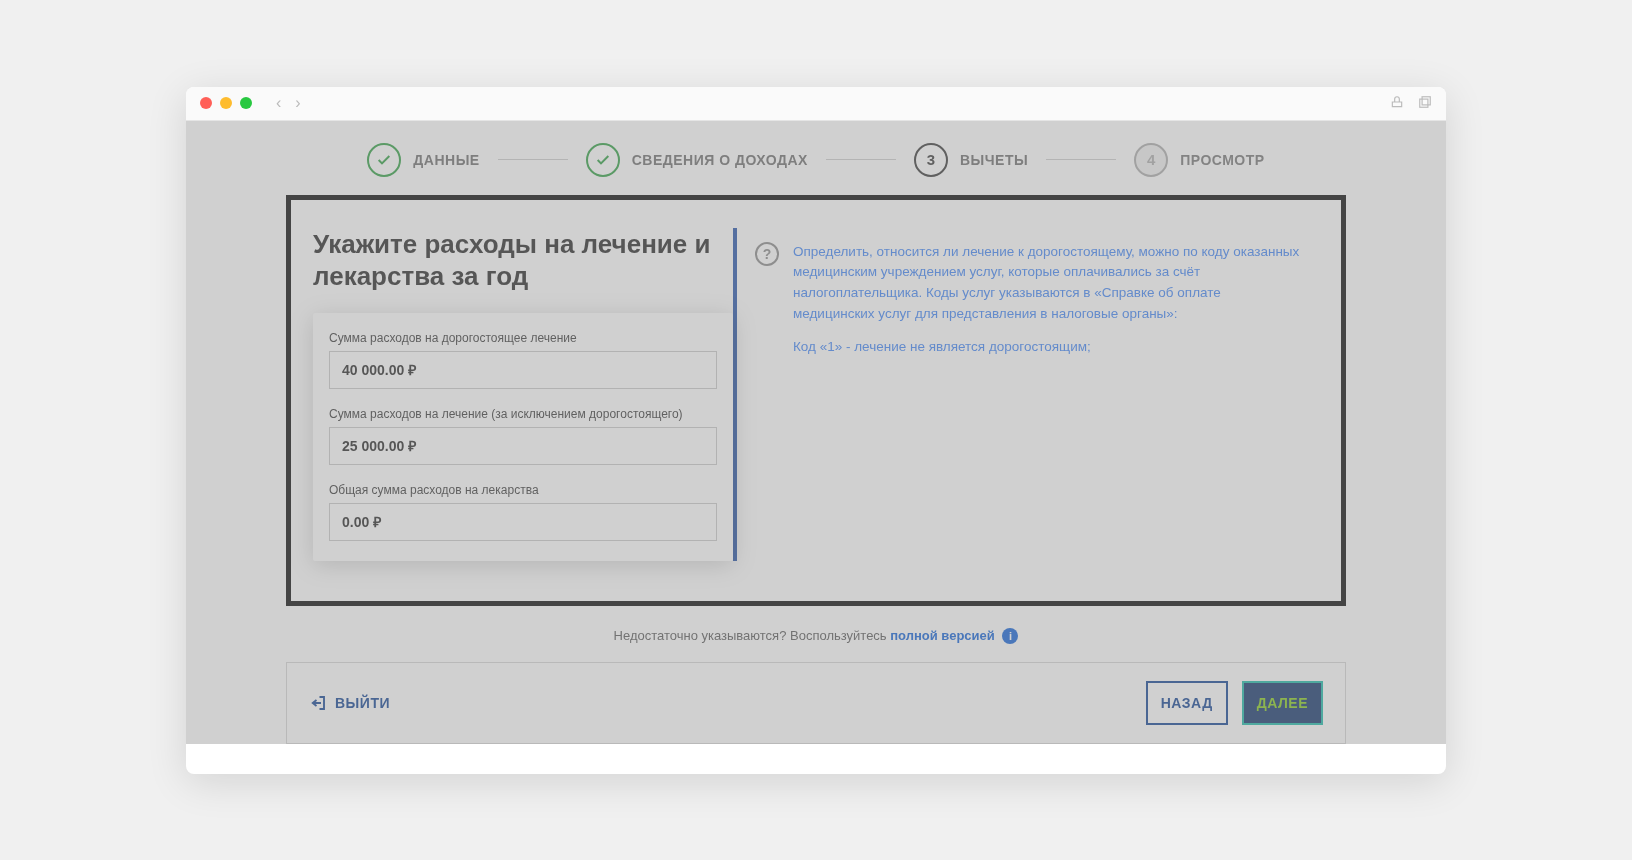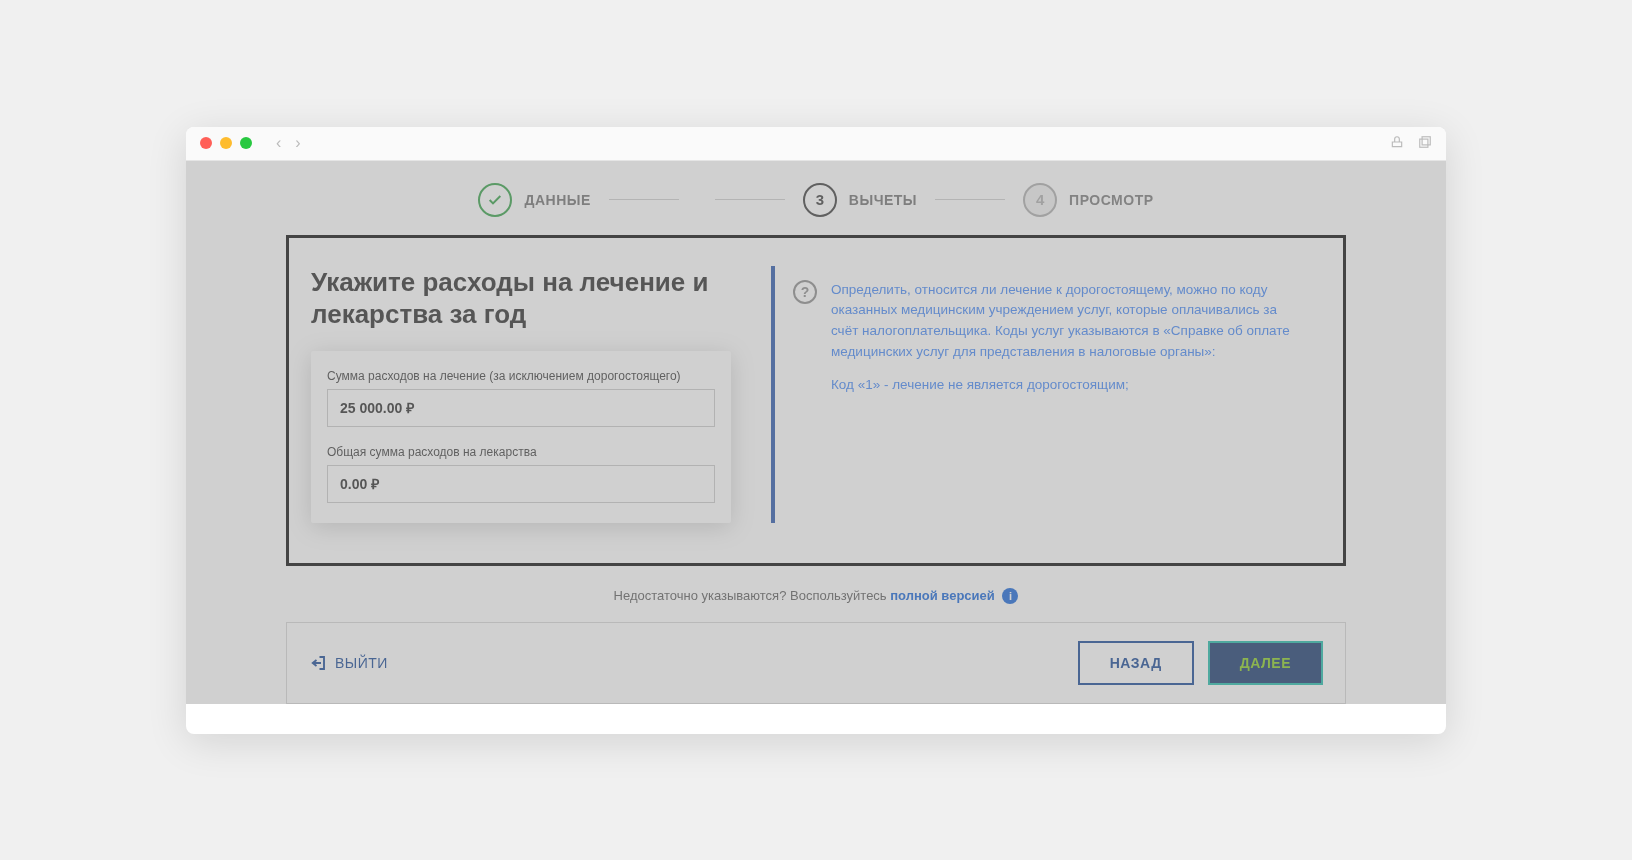--- a/index.html
+++ b/index.html
@@ -69,24 +69,23 @@
   font-stretch: condensed;
   font-weight: 700; letter-spacing: 0.5px; font-size: 14px;
   color: #6b6b6b; text-transform: uppercase;
 }
 .step-future .step-label { color: #737373; }
 .step-connector { flex: 0 0 70px; height: 1px; background: #ccc; margin: 0 18px; }
 .check-svg { width: 16px; height: 16px; }
 
 .content-panel {
   margin: 0 100px;
-  border: 3px solid #000000;
+  border: 5px solid #000000;
   padding: 28px 22px 40px;
   display: flex;
-  gap: 40px;
   position: relative;
   z-index: 1;
 }
 .left-col { flex: 0 0 420px; }
 .main-heading {
   font-family: "Arial Narrow", Arial, sans-serif;
   font-stretch: condensed;
   font-size: 26px; font-weight: 700; color: #222;
   line-height: 1.25;
   margin-bottom: 20px;
@@ -144,27 +143,27 @@
 
 .action-bar {
   margin: 0 100px 30px;
   border: 1px solid #d5d5d5;
   padding: 18px 22px;
   display: flex; align-items: center;
   position: relative; z-index: 1;
 }
 .exit-btn {
   display: flex; align-items: center; gap: 8px;
-  color: #0b3e91; font-weight: 400; font-size: 14px;
+  color: #0b3e91; font-weight: 700; font-size: 14px;
   background: none; border: none; cursor: pointer;
   letter-spacing: 0.5px;
 }
 .action-right { margin-left: auto; display: flex; gap: 14px; }
 .btn {
-  height: 44px; padding: 0 30px;
+  height: 44px; padding: 0 13px;
   font-weight: 700; font-size: 14px; letter-spacing: 0.5px;
   cursor: pointer;
   font-family: "Arial Narrow", Arial, sans-serif;
   font-stretch: condensed;
 }
 .btn-outline { background: #fff; border: 2px solid #0b3e91; color: #0b3e91; }
 .btn-primary { background: #0b2e66; border: 2px solid #14b8a6; color: #84cc16; }
 </style>
 </head>
 <body>
@@ -201,37 +200,49 @@
     <div class="stepper">
       <div class="step step-done">
         <div class="step-circle">
           <svg class="check-svg" viewBox="0 0 24 24" fill="none" stroke="#2a9d3e" stroke-width="3">
               <polyline points="4 12 9 17 20 6"></polyline>
             </svg>
         </div>
         <span class="step-label">ДАННЫЕ</span>
       </div>
       <div class="step-connector"></div>
+      <div class="step step-done">
+        <div class="step-circle">
+          <svg class="check-svg" viewBox="0 0 24 24" fill="none" stroke="#2a9d3e" stroke-width="3">
+              <polyline points="4 12 9 17 20 6"></polyline>
+            </svg>
+        </div>
+        <span class="step-label">СВЕДЕНИЯ О ДОХОДАХ</span>
+      </div>
       <div class="step-connector"></div>
       <div class="step step-current">
         <div class="step-circle">3</div>
         <span class="step-label">ВЫЧЕТЫ</span>
       </div>
       <div class="step-connector"></div>
       <div class="step step-future">
         <div class="step-circle">4</div>
         <span class="step-label">ПРОСМОТР</span>
       </div>
     </div>
 
     <div class="content-panel">
       <div class="left-col">
         <h2 class="main-heading">Укажите расходы на лечение и лекарства за год</h2>
 
         <div class="form-card">
+          <div class="field">
+            <label class="field-label">Сумма расходов на дорогостоящее лечение</label>
+            <input class="field-input" value="40 000.00 ₽" style="">
+          </div>
           <div class="field">
             <label class="field-label">Сумма расходов на лечение (за исключением дорогостоящего)</label>
             <input class="field-input" value="25 000.00 ₽" style="">
           </div>
           <div class="field">
             <label class="field-label">Общая сумма расходов на лекарства</label>
             <input class="field-input" value="0.00 ₽" style="">
           </div>
         </div>
       </div>

